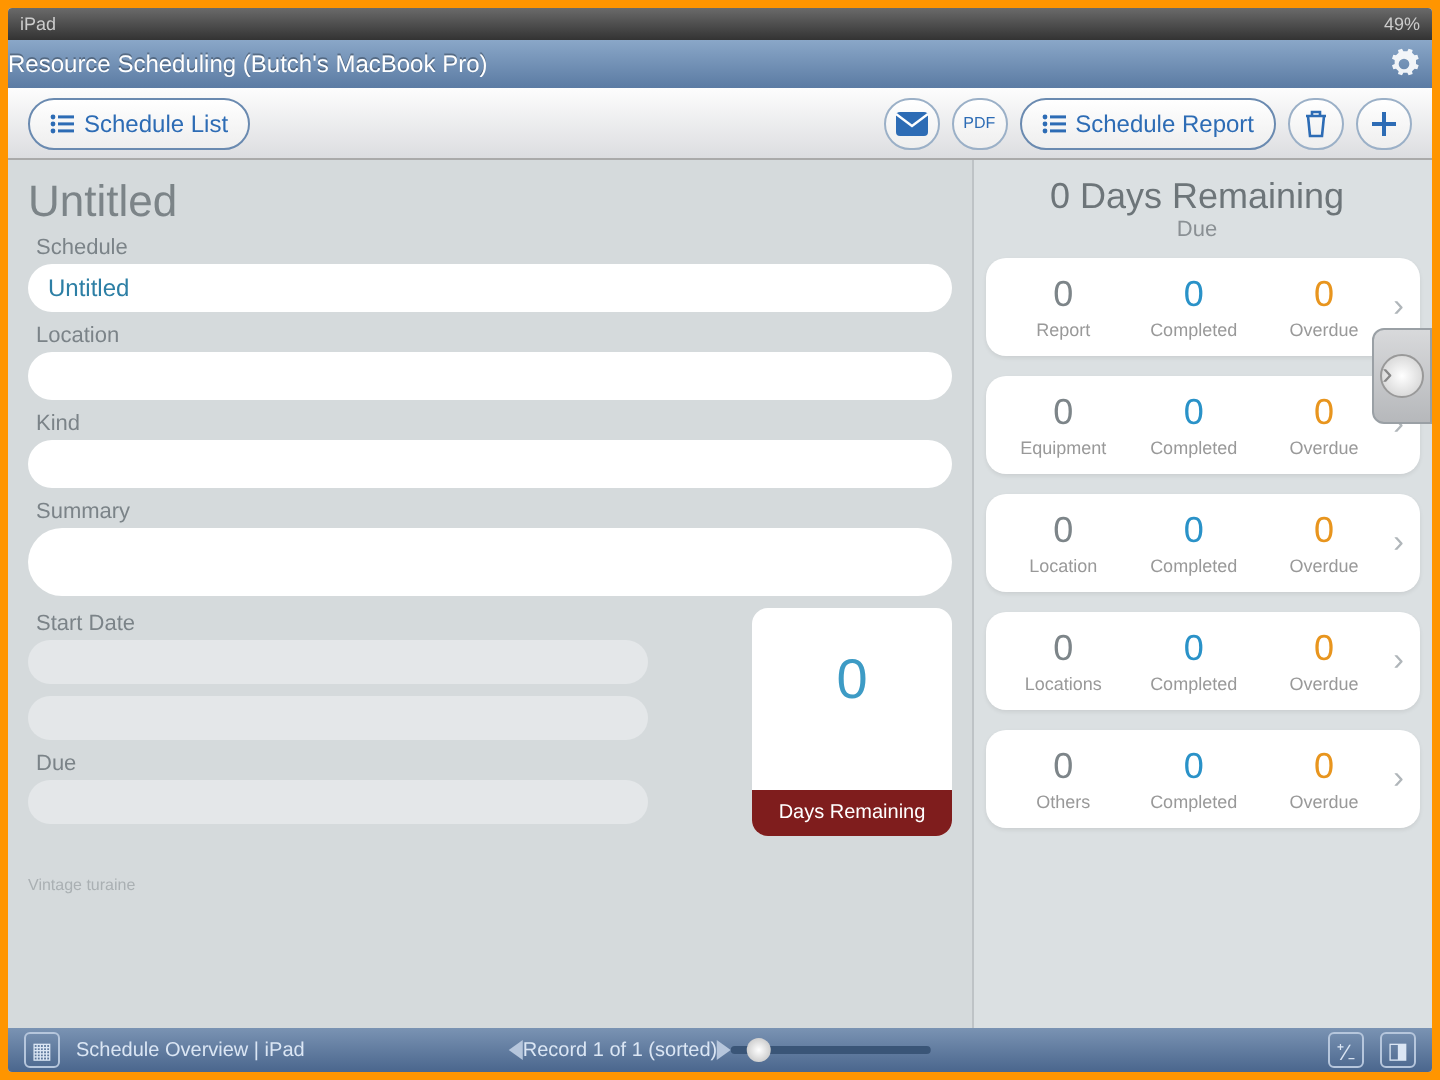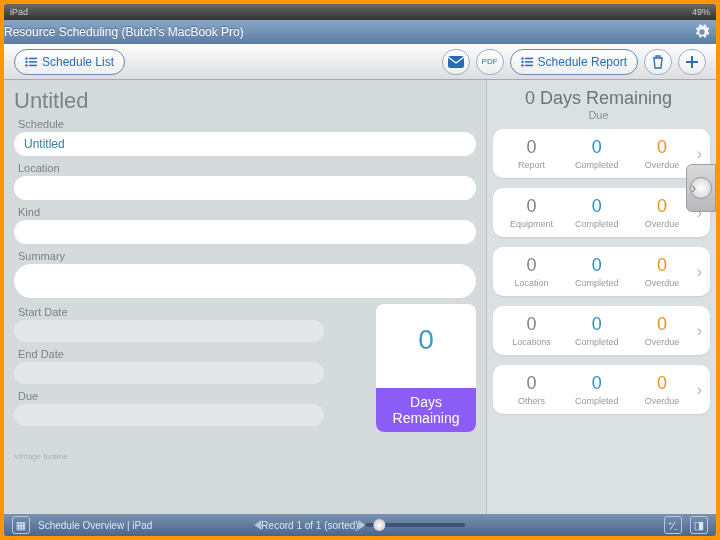--- a/index.html
+++ b/index.html
@@ -17,21 +17,21 @@
 .right{width:230px;background:#dbe0e2;padding:6px 6px;border-left:1px solid #bec3c6}
 .h1{font-size:22px;color:#7c8488;margin-bottom:4px}
 .fld{margin-bottom:6px}
 .lbl{font-size:11px;color:#7b8388;margin:2px 0 2px 4px}
 .inp{width:100%;height:24px;background:#fff;border:none;border-radius:12px;padding:0 10px;font-size:12px;color:#2d7fa5}
 .sinp{width:310px;height:22px;background:#e4e7e9;border:none;border-radius:11px}
 .row3{display:flex;gap:24px}
 .dates{flex:1}
 .daysbox{width:100px;background:#fff;border-radius:8px;text-align:center;display:flex;flex-direction:column;justify-content:space-between;padding-top:20px}
 .daynum{font-size:28px;color:#3d9bc5;font-weight:300}
-.dayft{background:#8b5cf6;color:#fff;font-size:14px;padding:6px 0;border-radius:0 0 8px 8px}
+.dayft{background:#7f1d1d;color:#fff;font-size:10px;padding:6px 0;border-radius:0 0 8px 8px}
 .remain{text-align:center;padding:2px 6px 8px 0}
 .remain .big{font-size:18px;color:#6d7579}
 .remain .sm{font-size:11px;color:#8a9094}
 .card{background:#fff;border-radius:10px;margin-bottom:10px;padding:8px 6px;display:flex;align-items:center;position:relative;box-shadow:0 1px 2px rgba(0,0,0,.08)}
 .cc{flex:1;text-align:center}
 .cc .n{font-size:18px;font-weight:400}
 .cc .t{font-size:9px;color:#999;margin-top:2px}
 .c0{color:#7d8589}.c1{color:#2a92c8}.c2{color:#e8951e}
 .chev{color:#b0b6ba;font-size:16px;padding:0 2px}
 .knob{position:absolute;right:0;top:160px;width:30px;height:48px;background:linear-gradient(#d8d9db,#b6b8bb);border:1px solid #9aa0a5;border-radius:6px 0 0 6px;display:flex;align-items:center;justify-content:center}
@@ -115,21 +115,21 @@
   <div class="content">
     <div class="left">
       <div class="h1">Untitled</div>
       <div class="fld"><div class="lbl">Schedule</div><input class="inp" value="Untitled" style=""></div>
       <div class="fld"><div class="lbl">Location</div><input class="inp" style=""></div>
       <div class="fld"><div class="lbl">Kind</div><input class="inp" style=""></div>
       <div class="fld"><div class="lbl">Summary</div><input class="inp" style="height: 34px; border-radius: 17px;"></div>
       <div class="row3">
         <div class="dates">
           <div class="fld"><div class="lbl">Start Date</div><input class="sinp" style=""></div>
-          <div class="fld"><div class="lbl">End Date</div><input class="sinp" style=""></div>
+          <div class="fld"><input class="sinp" style=""></div>
           <div class="fld"><div class="lbl">Due</div><input class="sinp" style=""></div>
         </div>
         <div class="daysbox">
           <div class="daynum">0</div>
           <div class="dayft">Days Remaining</div>
         </div>
       </div>
       <div class="wm">Vintage turaine</div>
     </div>
 

